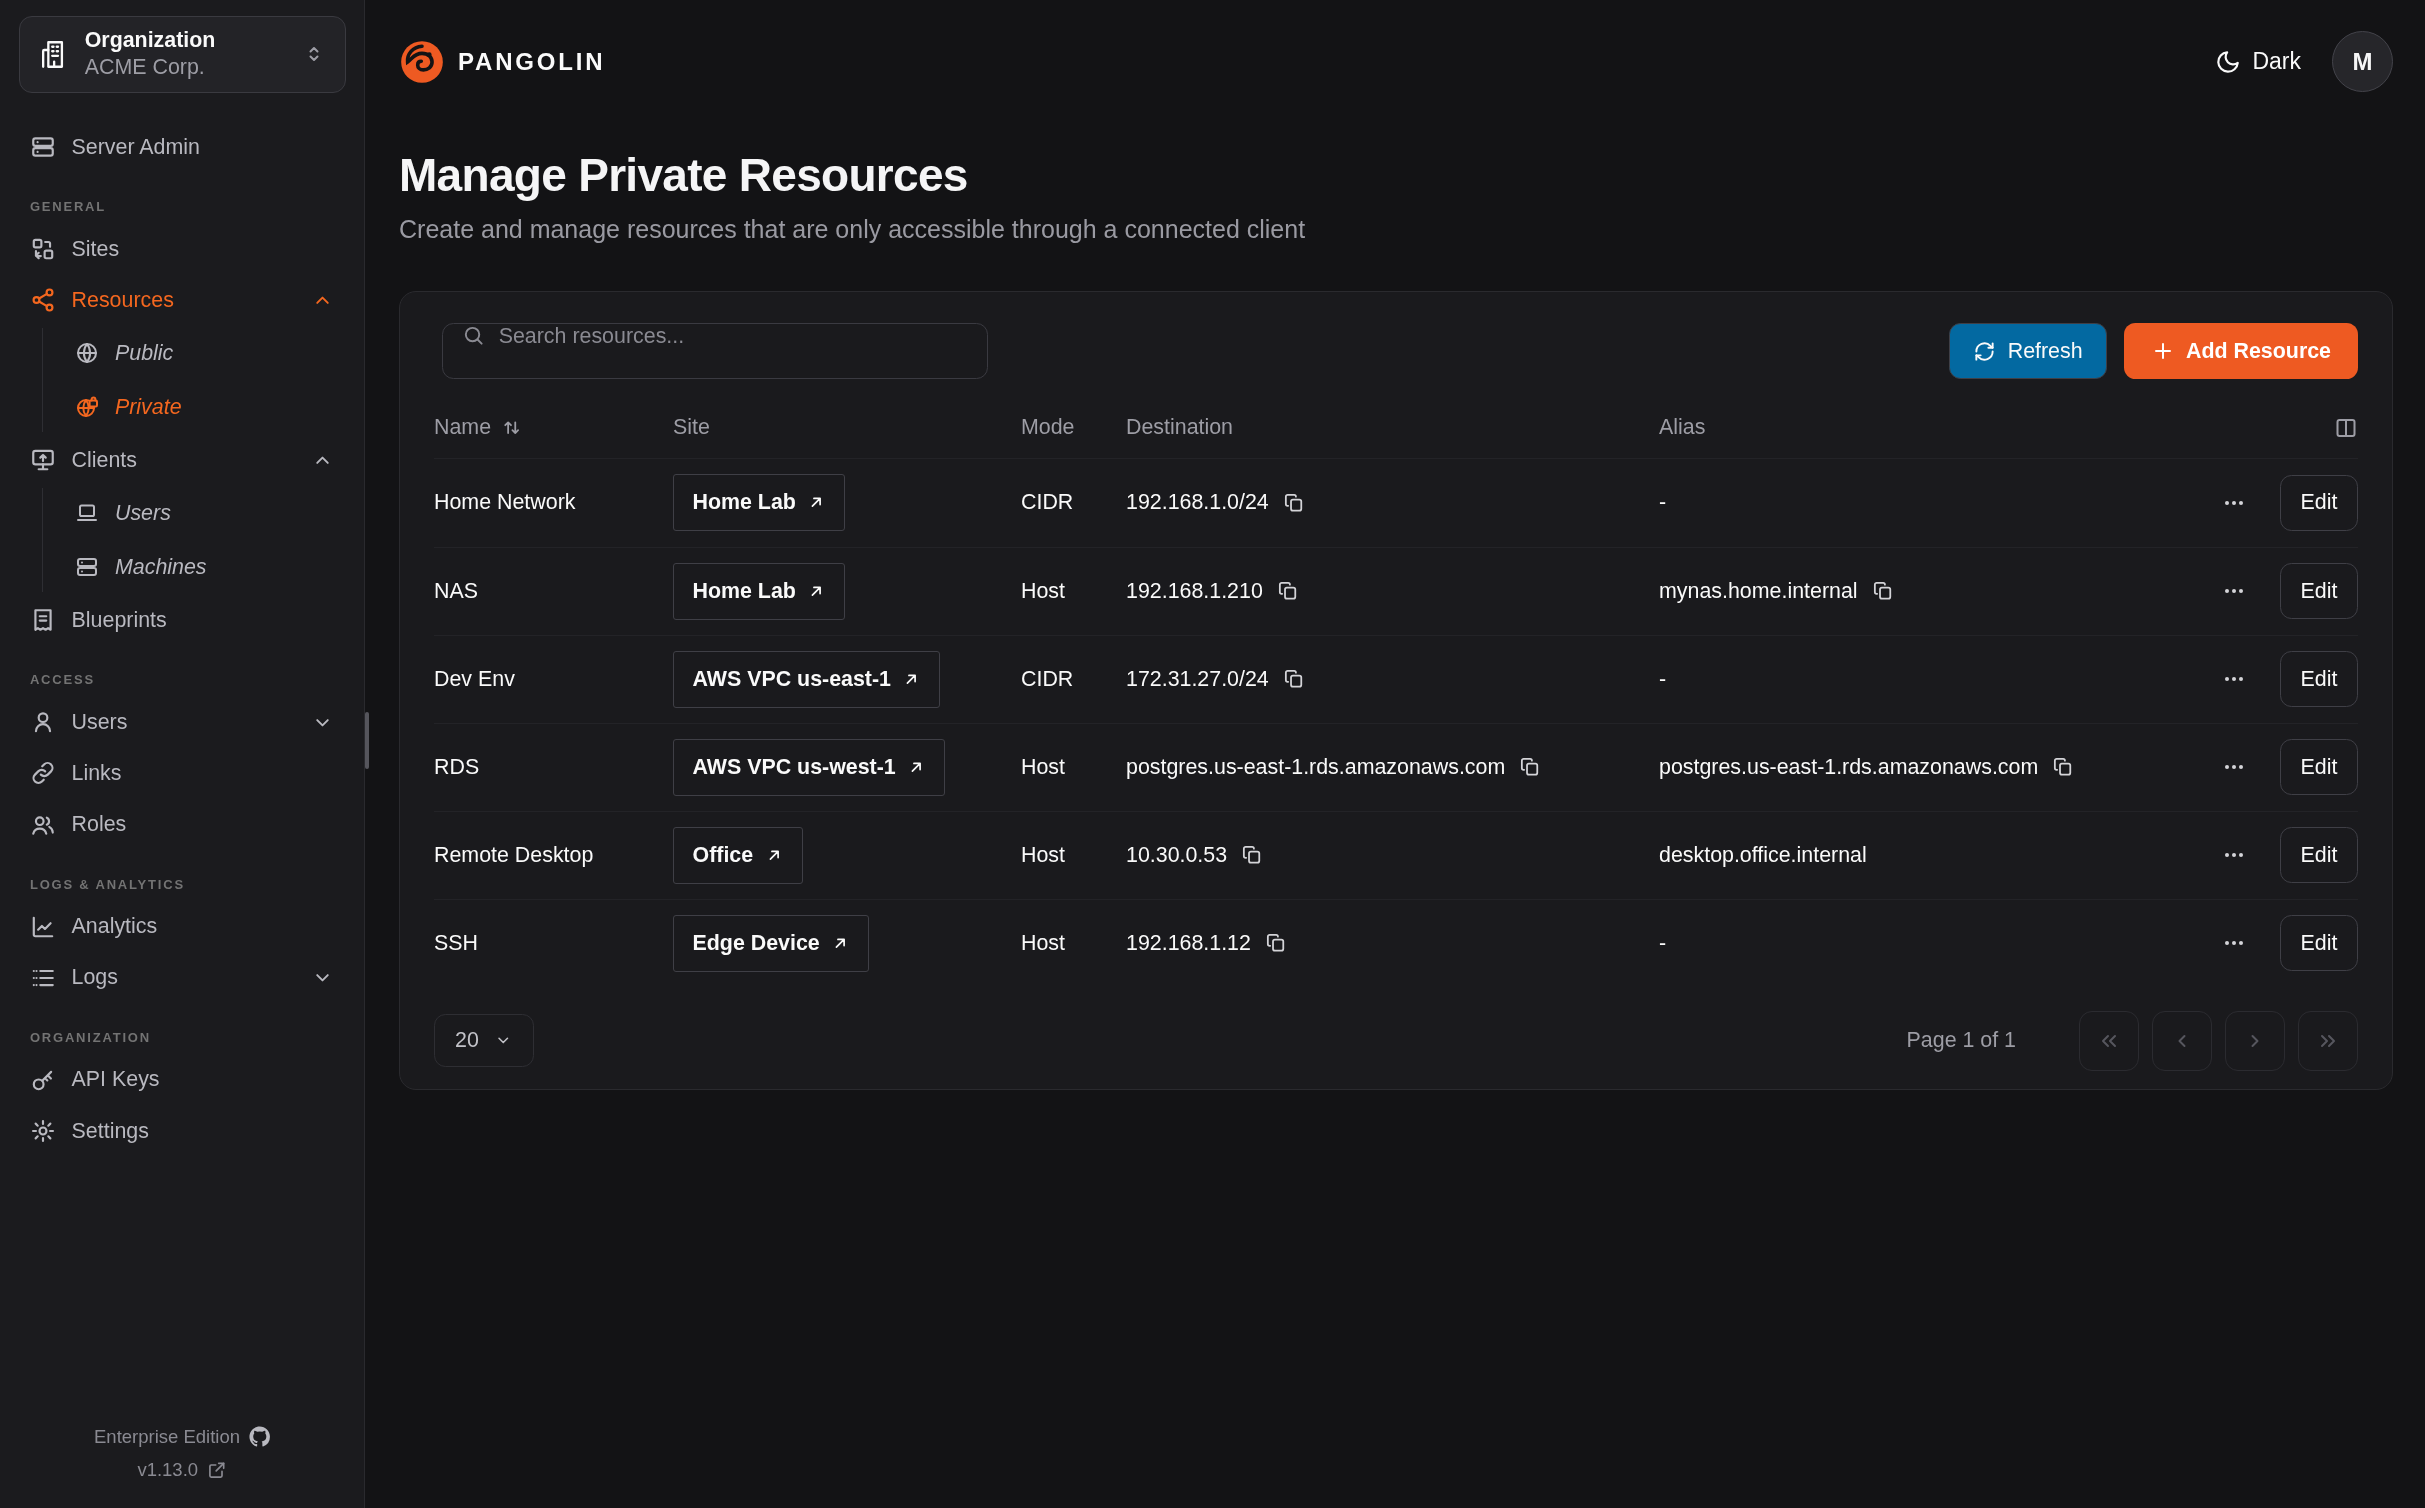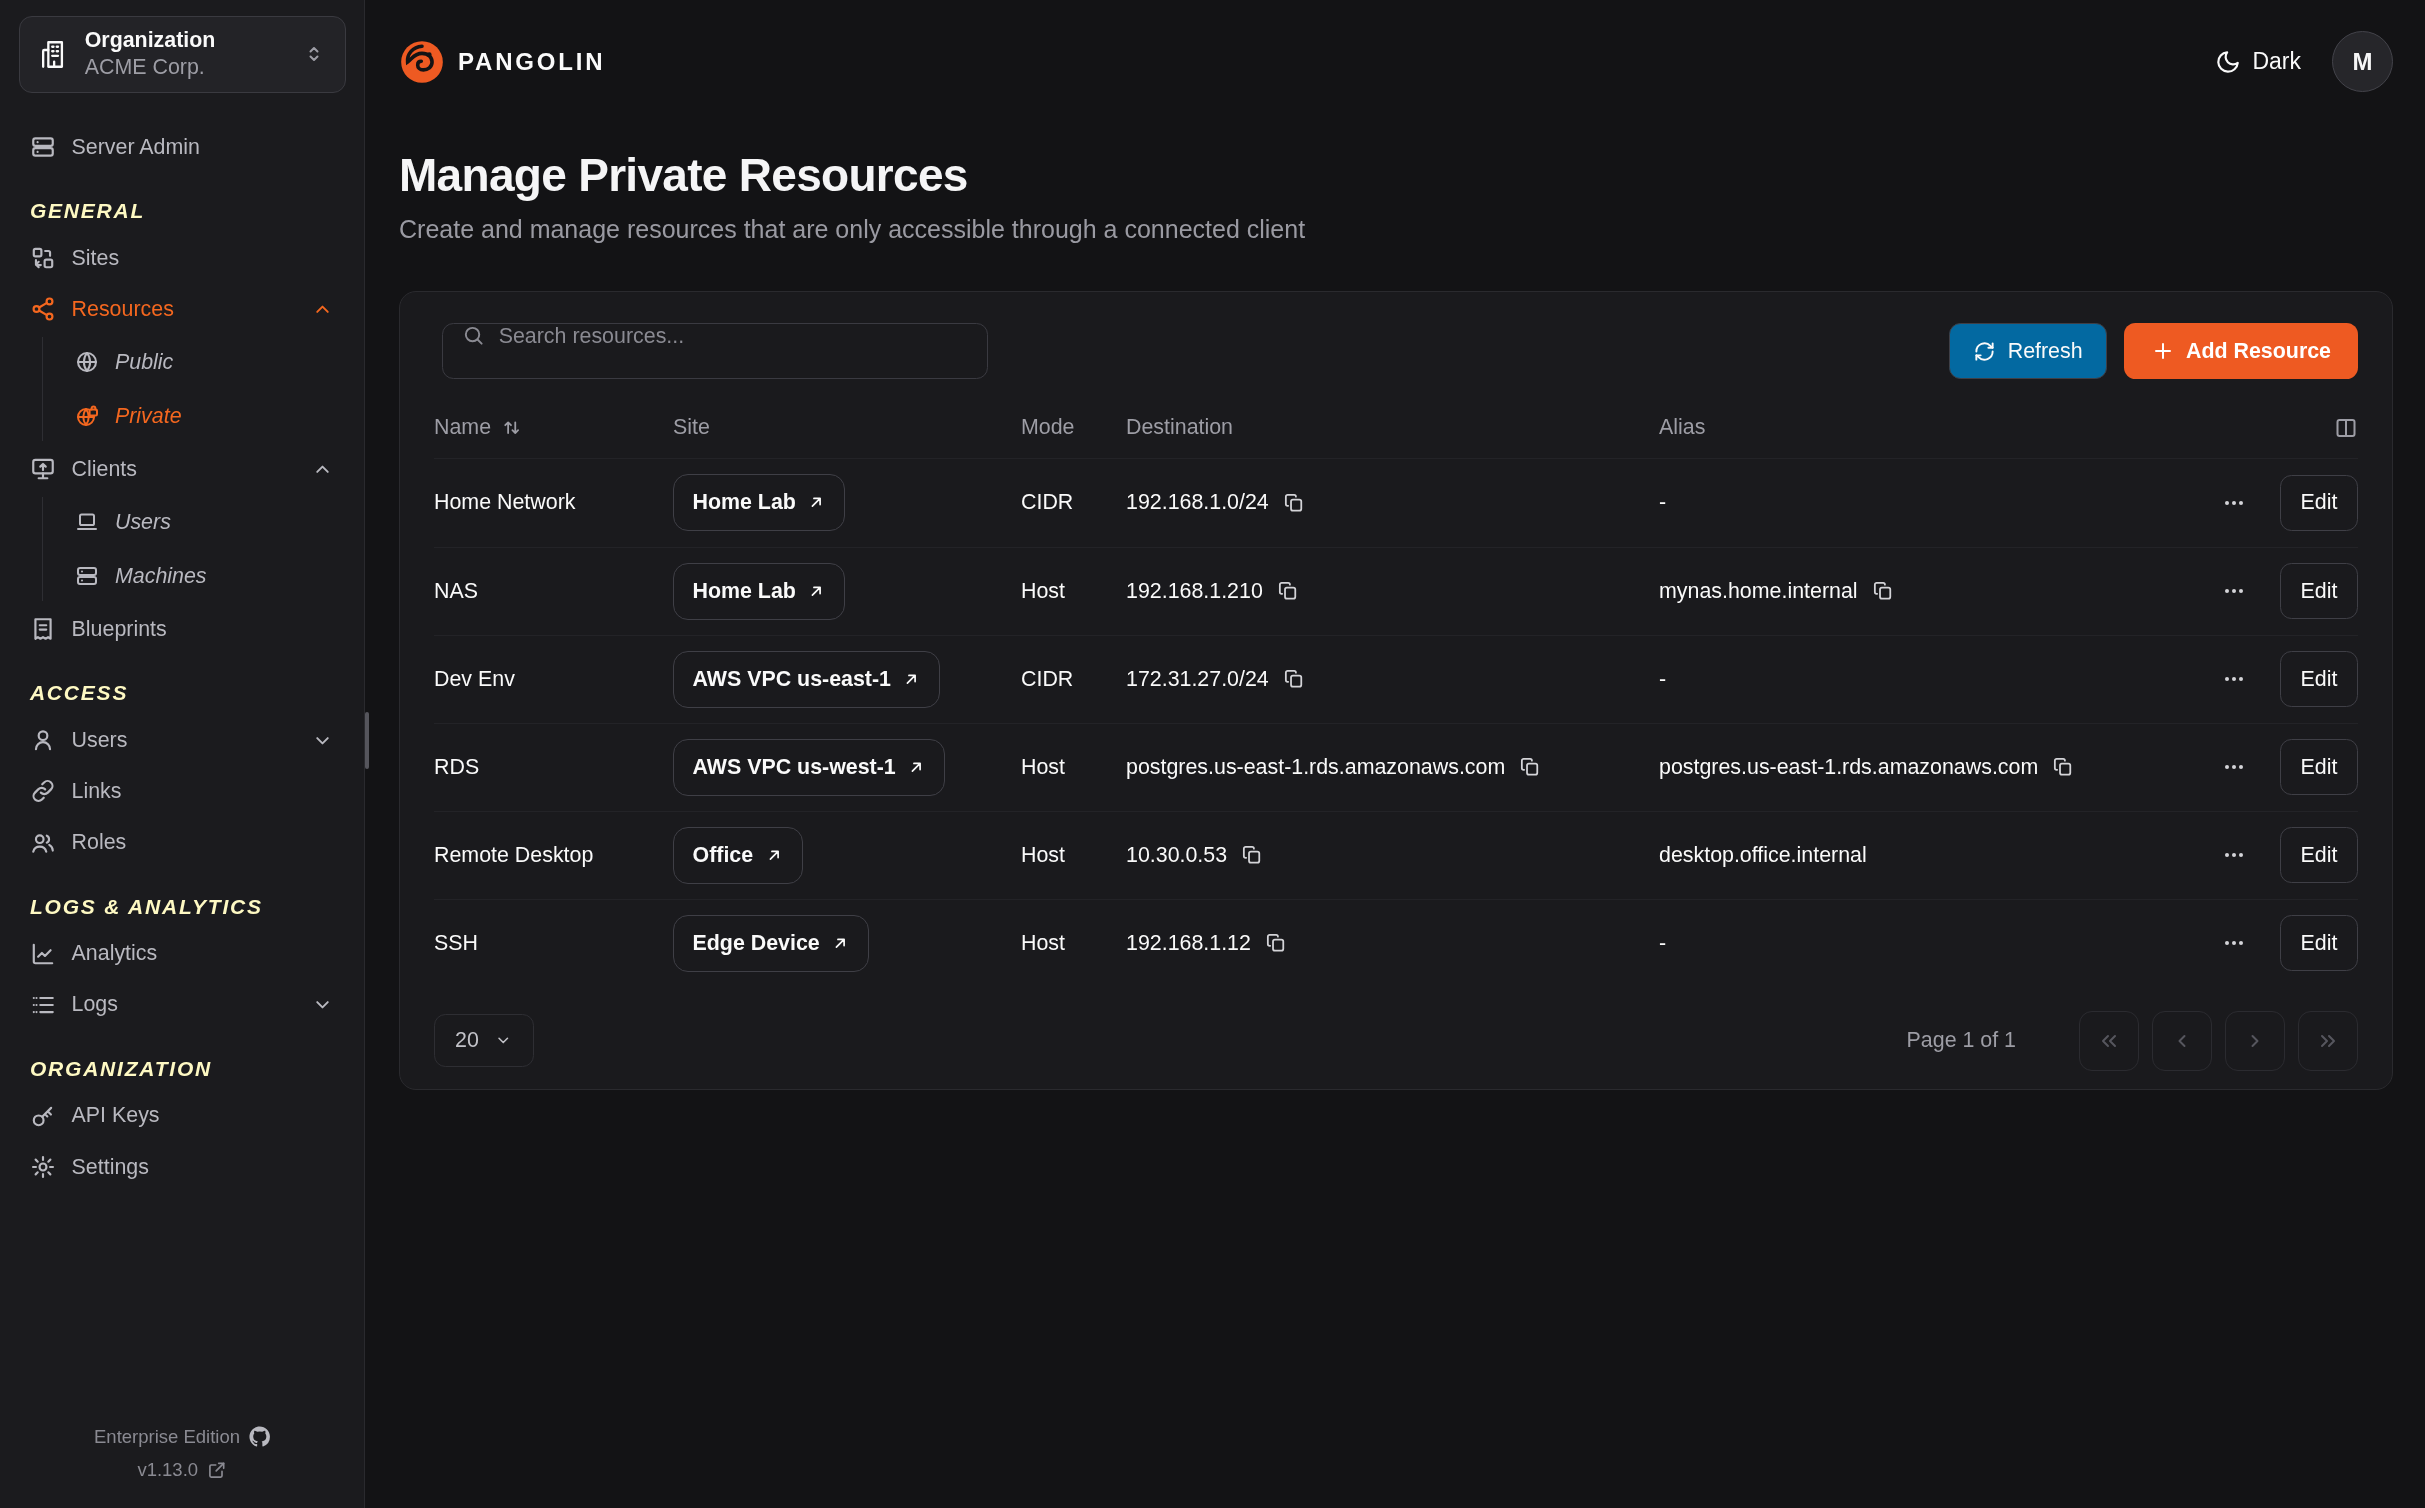--- a/index.html
+++ b/index.html
@@ -31,22 +31,22 @@
 
   nav { flex:1; padding:0 18.5px; }
   .nav-item {
     display:flex; align-items:center; gap:15.7px; height:47px;
     padding:0 11.4px; border-radius:10px; color:#b9b9c0; cursor:pointer;
     margin-bottom:4.3px; font-size:21.4px;
   }
   .nav-item .grow { flex:1; }
   .nav-item.active { color:#f4671f; }
   .section-label {
-    font-size:21px; font-weight:700; letter-spacing:1.8px; color:#fef9c3;
-    padding:0 11.4px; margin:28.5px 0 11.4px;font-style:italic;
+    font-size:13px; font-weight:700; letter-spacing:1.8px; color:#737373;
+    padding:0 11.4px; margin:28.5px 0 11.4px;
   }
   .subgroup { margin-left:23px; border-left:1.4px solid #2e2e33; padding-left:21.4px;font-style:italic; }
   .subgroup .nav-item { height:50px; }
   .sidebar-footer { text-align:center; color:#8a8a92; font-size:18.5px; line-height:1.8; }
   .sidebar-footer .line { display:flex; align-items:center; justify-content:center; gap:8.5px; }
   .sidebar-footer .line.version { cursor:pointer; }
   .resize-handle {
     position:absolute; left:365px; top:712px; width:4.3px; height:57px;
     background:#55555c; border-radius:2.1px; z-index:5; cursor:col-resize;
   }
@@ -94,21 +94,21 @@
   
   .table { padding:0 34px; margin-top:18.5px; }
   .tr { display:grid; grid-template-columns:239px 348px 105px 533px 1fr 167px; align-items:center; }
   .thead { height:61px; color:#9d9da5; border-bottom:1.4px solid #232327; }
   .thead .th { display:flex; align-items:center; gap:10px; }
   .thead .th:last-child { justify-content:flex-end; }
   .row { height:88px; color:#fafafa; }
   .row + .row { border-top:1.4px solid #232327; }
   .chip {
     display:inline-flex; align-items:center; gap:11.4px; height:57px;
-    border:1.4px solid #3f3f46; border-radius:15px; padding:0 18.5px;
+    border:1.4px solid #3f3f46; border-radius:3px; padding:0 18.5px;
     font-weight:600; color:#fafafa; cursor:pointer; white-space:nowrap;
   }
   .cell-flex { display:flex; align-items:center; gap:14.2px; }
   .copy-btn { color:#d4d4d8; cursor:pointer; display:inline-flex; }
   .actions { display:flex; align-items:center; justify-content:flex-end; gap:28.5px; }
   .menu-btn { color:#d4d4d8; cursor:pointer; display:inline-flex; padding:5.7px; }
   .edit-btn {
     width:78px; height:56px; border:1.4px solid #3f3f46; border-radius:11.4px;
     background:transparent; color:#fafafa; font-size:21.4px; font-weight:500;
     cursor:pointer; font-family:inherit;

